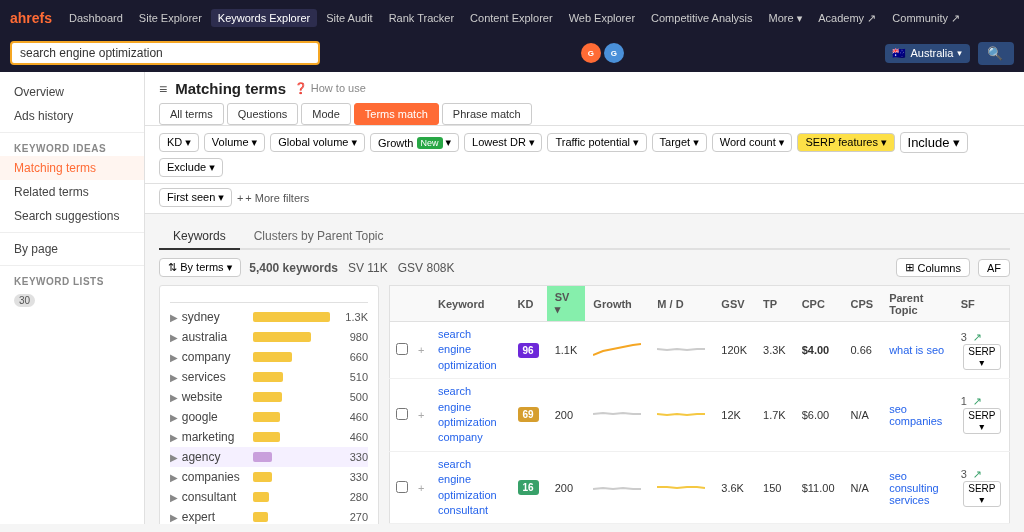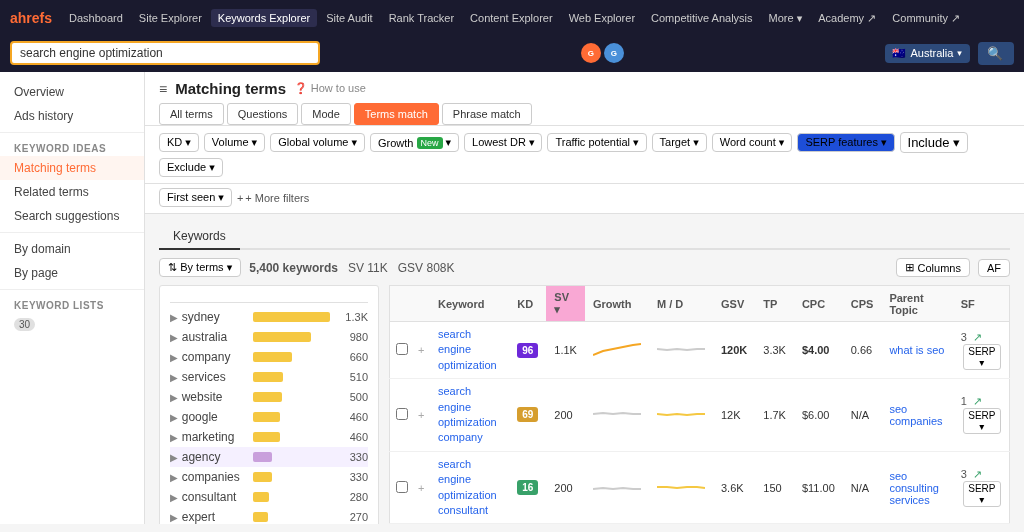--- a/index.html
+++ b/index.html
@@ -45,21 +45,20 @@
 
   <div style="width:145px;background:#fff;border-right:1px solid #e0e0e0;padding:8px 0;flex-shrink:0;overflow-y:auto;">
     <div style="padding:5px 14px;cursor:pointer;color:#444;font-size:12px;">Overview</div>
     <div style="padding:5px 14px;cursor:pointer;color:#444;font-size:12px;">Ads history</div>
     <hr style="border:none;border-top:1px solid #eee;margin:4px 0;">
     <div style="padding:6px 14px 2px;color:#888;font-size:10px;font-weight:600;text-transform:uppercase;letter-spacing:0.5px;">Keyword ideas</div>
     <div style="padding:5px 14px;cursor:pointer;color:#ff6b35;font-size:12px;font-weight:500;background:#fff5f0;">Matching terms</div>
     <div style="padding:5px 14px;cursor:pointer;color:#444;font-size:12px;">Related terms</div>
     <div style="padding:5px 14px;cursor:pointer;color:#444;font-size:12px;">Search suggestions</div>
     <hr style="border:none;border-top:1px solid #eee;margin:4px 0;">
-    <div style="padding:5px 14px;cursor:pointer;color:#444;font-size:12px;">By domain</div>
     <div style="padding:5px 14px;cursor:pointer;color:#444;font-size:12px;">By page</div>
     <hr style="border:none;border-top:1px solid #eee;margin:4px 0;">
     <div style="padding:6px 14px 2px;color:#888;font-size:10px;font-weight:600;text-transform:uppercase;letter-spacing:0.5px;">Keyword lists</div>
     <div style="padding:5px 14px;cursor:pointer;color:#444;font-size:12px;display:flex;align-items:center;justify-content:space-between;">
       <span style="background:#e0e0e0;color:#555;border-radius:10px;padding:1px 5px;font-size:10px;">30</span>
     </div>
   </div>
 
   <div style="flex:1;overflow-y:auto;background:#f5f5f5;">
 
@@ -85,36 +84,37 @@
       <button style="border:1px solid #ccc;border-radius:4px;padding:2px 7px;font-size:11px;background:#fff;cursor:pointer;">Global volume ▾</button>
       <button style="border:1px solid #ccc;border-radius:4px;padding:2px 7px;font-size:11px;background:#fff;cursor:pointer;display:flex;align-items:center;gap:3px;">
         <span>Growth</span>
         <span style="background:#28a745;color:white;font-size:9px;padding:1px 4px;border-radius:3px;">New</span>
         <span> ▾</span>
       </button>
       <button style="border:1px solid #ccc;border-radius:4px;padding:2px 7px;font-size:11px;background:#fff;cursor:pointer;">Lowest DR ▾</button>
       <button style="border:1px solid #ccc;border-radius:4px;padding:2px 7px;font-size:11px;background:#fff;cursor:pointer;">Traffic potential ▾</button>
       <button style="border:1px solid #ccc;border-radius:4px;padding:2px 7px;font-size:11px;background:#fff;cursor:pointer;">Target ▾</button>
       <button style="border:1px solid #ccc;border-radius:4px;padding:2px 7px;font-size:11px;background:#fff;cursor:pointer;">Word count ▾</button>
-      <button style="border:1px solid #ccc;border-radius:4px;padding:2px 7px;font-size:11px;background:#1d4ed8;cursor:pointer;">SERP features ▾</button>
+      <button style="border:1px solid #ccc;border-radius:4px;padding:2px 7px;font-size:11px;background:#fde047;cursor:pointer;">SERP features ▾</button>
       <button style="border:1px solid #ccc;border-radius:4px;padding:2px 7px;font-size:13px;background:#fff;cursor:pointer;">Include ▾</button>
       <button style="border:1px solid #ccc;border-radius:4px;padding:2px 7px;font-size:11px;background:#fff;cursor:pointer;">Exclude ▾</button>
     </div>
     <div style="background:#fff;padding:4px 14px 6px;border-bottom:1px solid #e0e0e0;display:flex;align-items:center;gap:5px;">
       <button style="border:1px solid #ccc;border-radius:4px;padding:2px 7px;font-size:11px;background:#fff;cursor:pointer;">First seen ▾</button>
       <span style="color:#555;font-size:11px;cursor:pointer;display:flex;align-items:center;gap:2px;">
         <span>+</span>
         <span>+ More filters</span>
       </span>
     </div>
 
     <div style="padding:10px 14px;">
 
       <div style="display:flex;gap:0;border-bottom:2px solid #e0e0e0;margin-bottom:8px;">
         <span style="padding:5px 14px;font-size:12px;cursor:pointer;color:#333;border-bottom:2px solid #333;margin-bottom:-2px;font-weight:500;">Keywords</span>
+        <span style="padding:5px 14px;font-size:12px;cursor:pointer;color:#666;border-bottom:2px solid transparent;margin-bottom:-2px;">Clusters by Parent Topic</span>
       </div>
 
       <div style="display:flex;align-items:center;gap:8px;margin-bottom:8px;">
         <button style="border:1px solid #ccc;border-radius:4px;padding:2px 8px;font-size:11px;background:#fff;cursor:pointer;display:flex;align-items:center;gap:3px;">
           <span style="font-size:11px;">⇅</span>
           <span>By terms ▾</span>
         </button>
         <div style="font-size:12px;color:#555;flex:1;">
           <strong>5,400 keywords</strong>
           <span> &nbsp; </span>
@@ -226,21 +226,21 @@
         </div>
 
         <div style="flex:1;overflow-x:auto;">
           <table style="width:100%;border-collapse:collapse;font-size:11px;background:#fff;border:1px solid #e0e0e0;">
             <thead>
               <tr>
                 <th style="background:#f9f9f9;padding:5px 6px;border-bottom:1px solid #e0e0e0;width:16px;"></th>
                 <th style="background:#f9f9f9;padding:5px 4px;border-bottom:1px solid #e0e0e0;width:16px;"></th>
                 <th style="background:#f9f9f9;padding:5px 8px;border-bottom:1px solid #e0e0e0;text-align:left;font-weight:600;color:#555;cursor:pointer;">Keyword</th>
                 <th style="background:#f9f9f9;padding:5px 8px;border-bottom:1px solid #e0e0e0;text-align:left;font-weight:600;color:#555;cursor:pointer;">KD</th>
-                <th style="background:#f9a8d4;padding:5px 8px;border-bottom:1px solid #e0e0e0;text-align:left;font-weight:600;color:#555;cursor:pointer;">SV ▾</th>
+                <th style="background:#86efac;padding:5px 8px;border-bottom:1px solid #e0e0e0;text-align:left;font-weight:600;color:#555;cursor:pointer;">SV ▾</th>
                 <th style="background:#f9f9f9;padding:5px 8px;border-bottom:1px solid #e0e0e0;text-align:left;font-weight:600;color:#555;cursor:pointer;">Growth</th>
                 <th style="background:#f9f9f9;padding:5px 8px;border-bottom:1px solid #e0e0e0;text-align:left;font-weight:600;color:#555;cursor:pointer;">M / D</th>
                 <th style="background:#f9f9f9;padding:5px 8px;border-bottom:1px solid #e0e0e0;text-align:left;font-weight:600;color:#555;cursor:pointer;">GSV</th>
                 <th style="background:#f9f9f9;padding:5px 8px;border-bottom:1px solid #e0e0e0;text-align:left;font-weight:600;color:#555;cursor:pointer;">TP</th>
                 <th style="background:#f9f9f9;padding:5px 8px;border-bottom:1px solid #e0e0e0;text-align:left;font-weight:600;color:#555;cursor:pointer;">CPC</th>
                 <th style="background:#f9f9f9;padding:5px 8px;border-bottom:1px solid #e0e0e0;text-align:left;font-weight:600;color:#555;cursor:pointer;">CPS</th>
                 <th style="background:#f9f9f9;padding:5px 8px;border-bottom:1px solid #e0e0e0;text-align:left;font-weight:600;color:#555;cursor:pointer;">Parent Topic</th>
                 <th style="background:#f9f9f9;padding:5px 8px;border-bottom:1px solid #e0e0e0;text-align:left;font-weight:600;color:#555;cursor:pointer;">SF</th>
               </tr>
             </thead>
@@ -259,21 +259,21 @@
                 <td style="padding:5px 8px;border-bottom:1px solid #f0f0f0;">
                   <svg width="48" height="16">
                       <polyline points="0,14 10,10 20,8 30,6 40,4 48,3" fill="none" stroke="#f5a623" stroke-width="2"></polyline>
                     </svg>
                 </td>
                 <td style="padding:5px 8px;border-bottom:1px solid #f0f0f0;">
                   <svg width="48" height="16">
                       <polyline points="0,8 10,9 20,8 30,9 40,8 48,8" fill="none" stroke="#ccc" stroke-width="2"></polyline>
                     </svg>
                 </td>
-                <td style="padding:5px 8px;border-bottom:1px solid #f0f0f0;color:#333;font-weight:bold;">120K</td>
+                <td style="padding:5px 8px;border-bottom:1px solid #f0f0f0;color:#333;">120K</td>
                 <td style="padding:5px 8px;border-bottom:1px solid #f0f0f0;color:#333;">3.3K</td>
                 <td style="padding:5px 8px;border-bottom:1px solid #f0f0f0;color:#333;font-weight:bold;">$4.00</td>
                 <td style="padding:5px 8px;border-bottom:1px solid #f0f0f0;color:#333;">0.66</td>
                 <td style="padding:5px 8px;border-bottom:1px solid #f0f0f0;">
                   <a href="#" style="color:#2563eb;font-size:11px;text-decoration:none;">what is seo</a>
                 </td>
                 <td style="padding:5px 8px;border-bottom:1px solid #f0f0f0;">
                   <span style="font-size:11px;color:#555;">3</span>
                   <span style="font-size:11px;color:#38a169;margin-left:3px;">↗</span>
                   <button style="border:1px solid #ccc;border-radius:3px;padding:1px 4px;font-size:10px;background:#fff;cursor:pointer;margin-left:2px;">SERP ▾</button>

